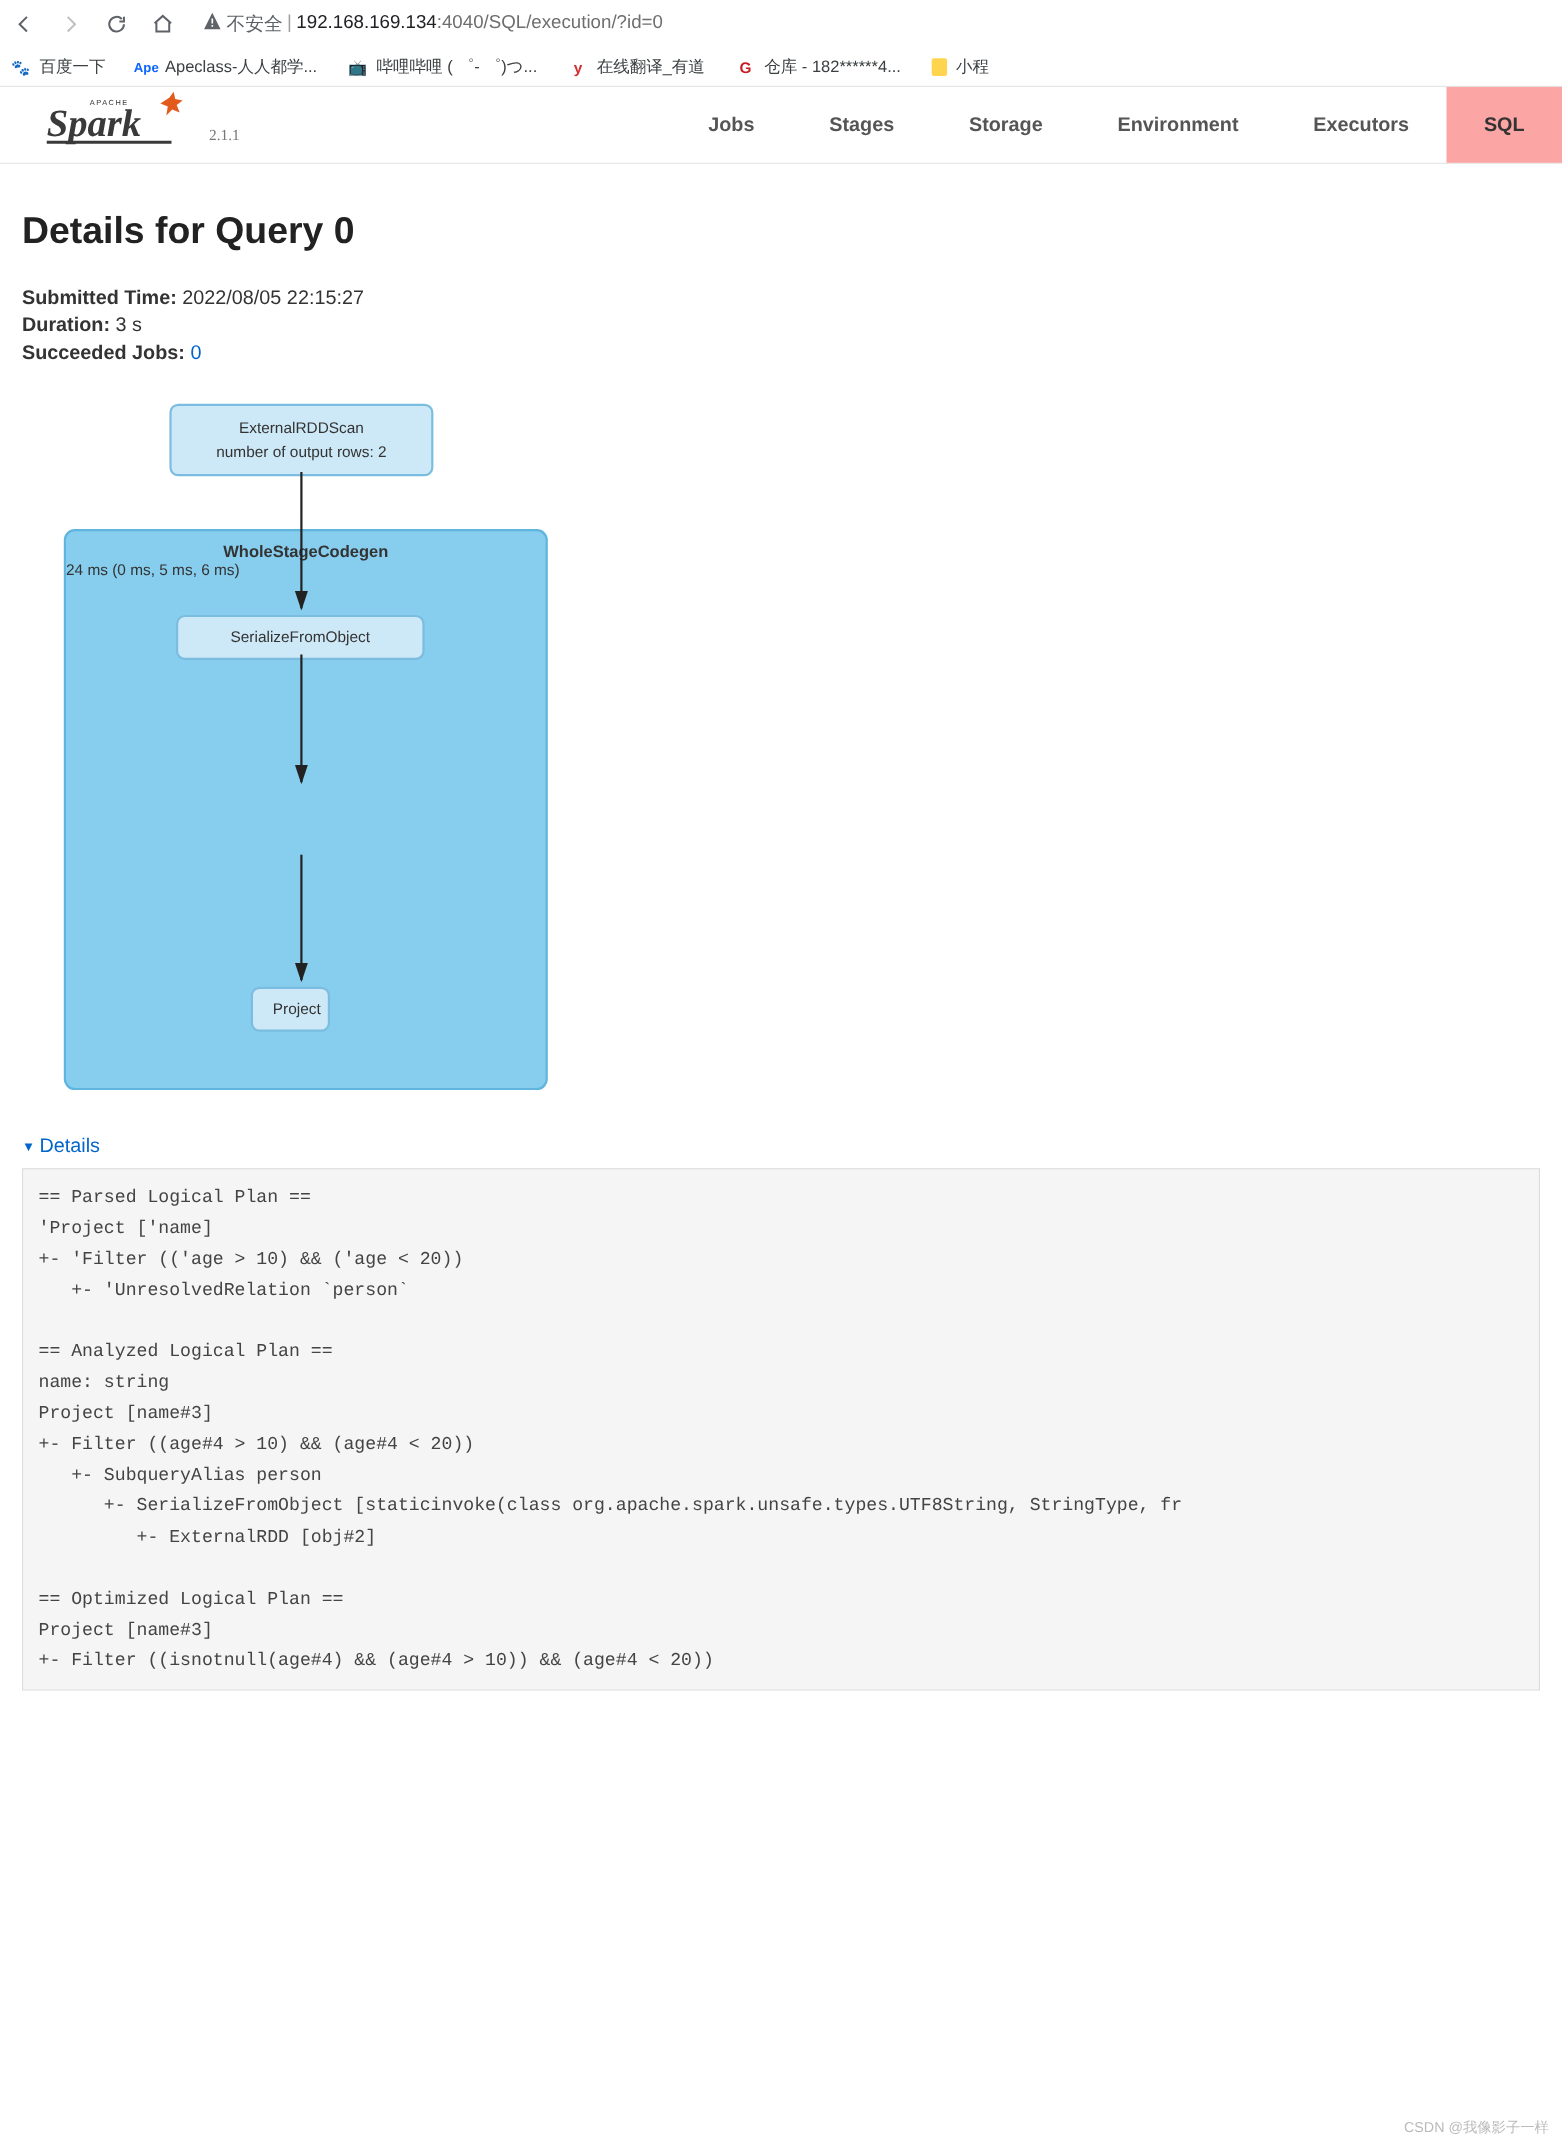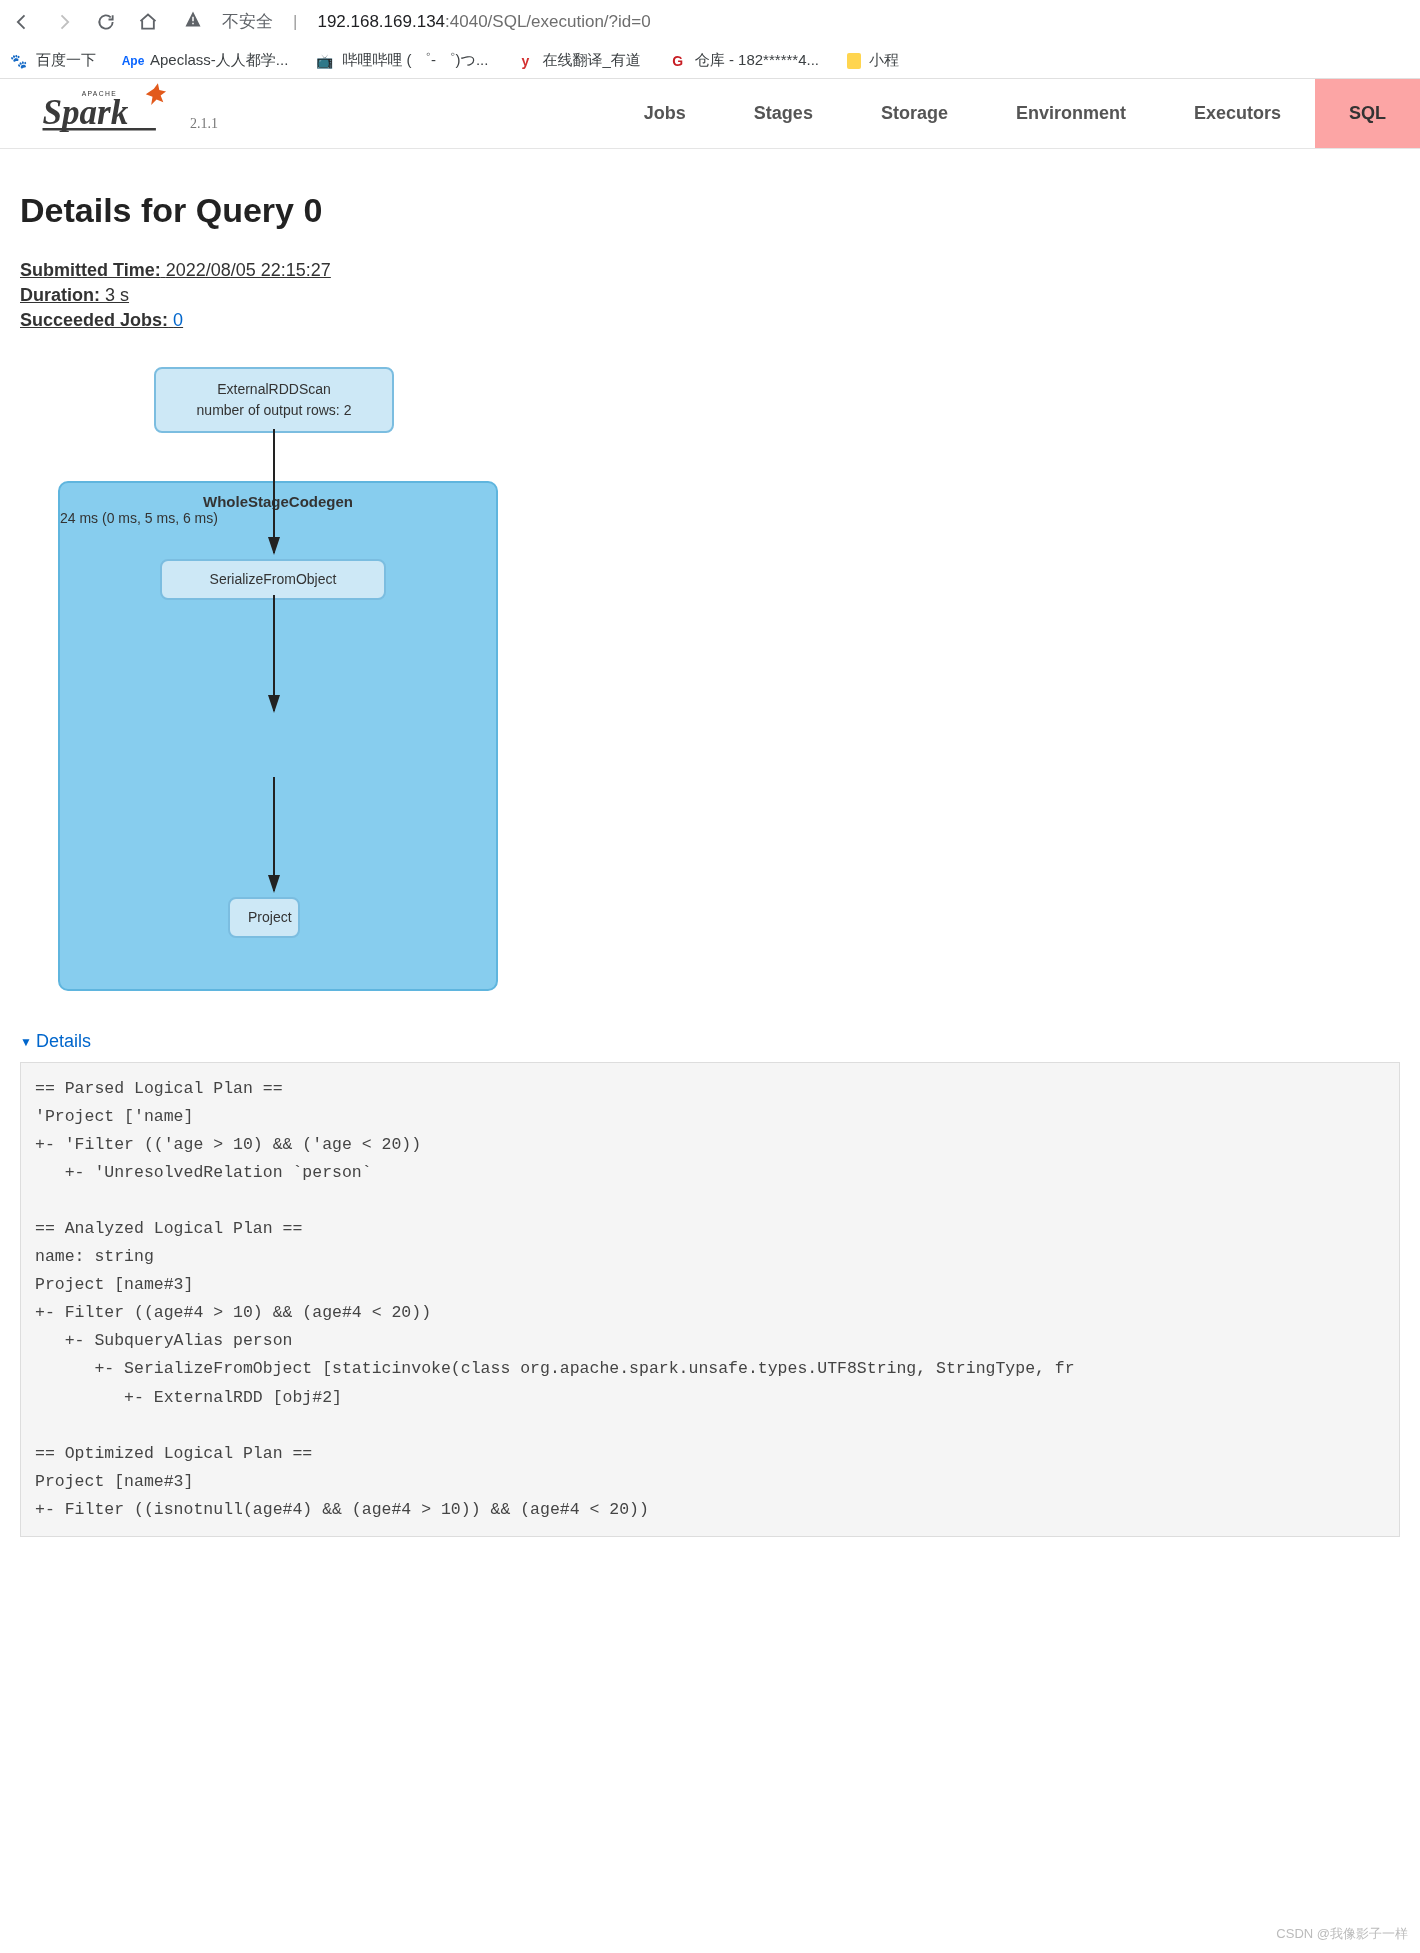--- a/index.html
+++ b/index.html
@@ -25,25 +25,25 @@
   .nav-btn {
     width: 28px; height: 28px;
     display: flex; align-items: center; justify-content: center;
     color: #5f6368;
     font-size: 20px;
   }
   .nav-btn.disabled { color: #bdbdbd; }
   .url-bar {
     flex: 1;
     display: flex;
-    align-items: center;
+    align-items: flex-start;
     padding: 4px 8px;
     font-size: 17px;
     color: #5f6368;
-    gap: 20px;
+    gap: 4px;
   }
   .url-text { color: #202124; }
   .url-text .host { color: #202124; }
   .url-text .path { color: #6e6e6e; }
   .insecure { color: #5f6368; }
   
   .bookmarks {
     display: flex;
     align-items: center;
     padding: 8px 10px;
@@ -84,21 +84,21 @@
     color: #333;
   }
   
   .content { padding: 24px 20px 0 20px; }
   h1.page-title {
     font-size: 34px;
     font-weight: bold;
     margin: 18px 0 30px 0;
     color: #222;
   }
-  .meta-line { font-size: 18px; margin: 4px 0; text-decoration: underline; }
+  .meta-line { font-size: 18px; margin: 4px 0; }
   .meta-line .k { font-weight: bold; }
   .meta-line a { color: #0066cc; text-decoration: none; }
   
   .dag-wrap { position: relative; margin: 36px 0 24px 38px; height: 640px; }
   .dag-node {
     position: absolute;
     background: #cde8f6;
     border: 2px solid #7bbde0;
     border-radius: 8px;
     padding: 10px 12px;

